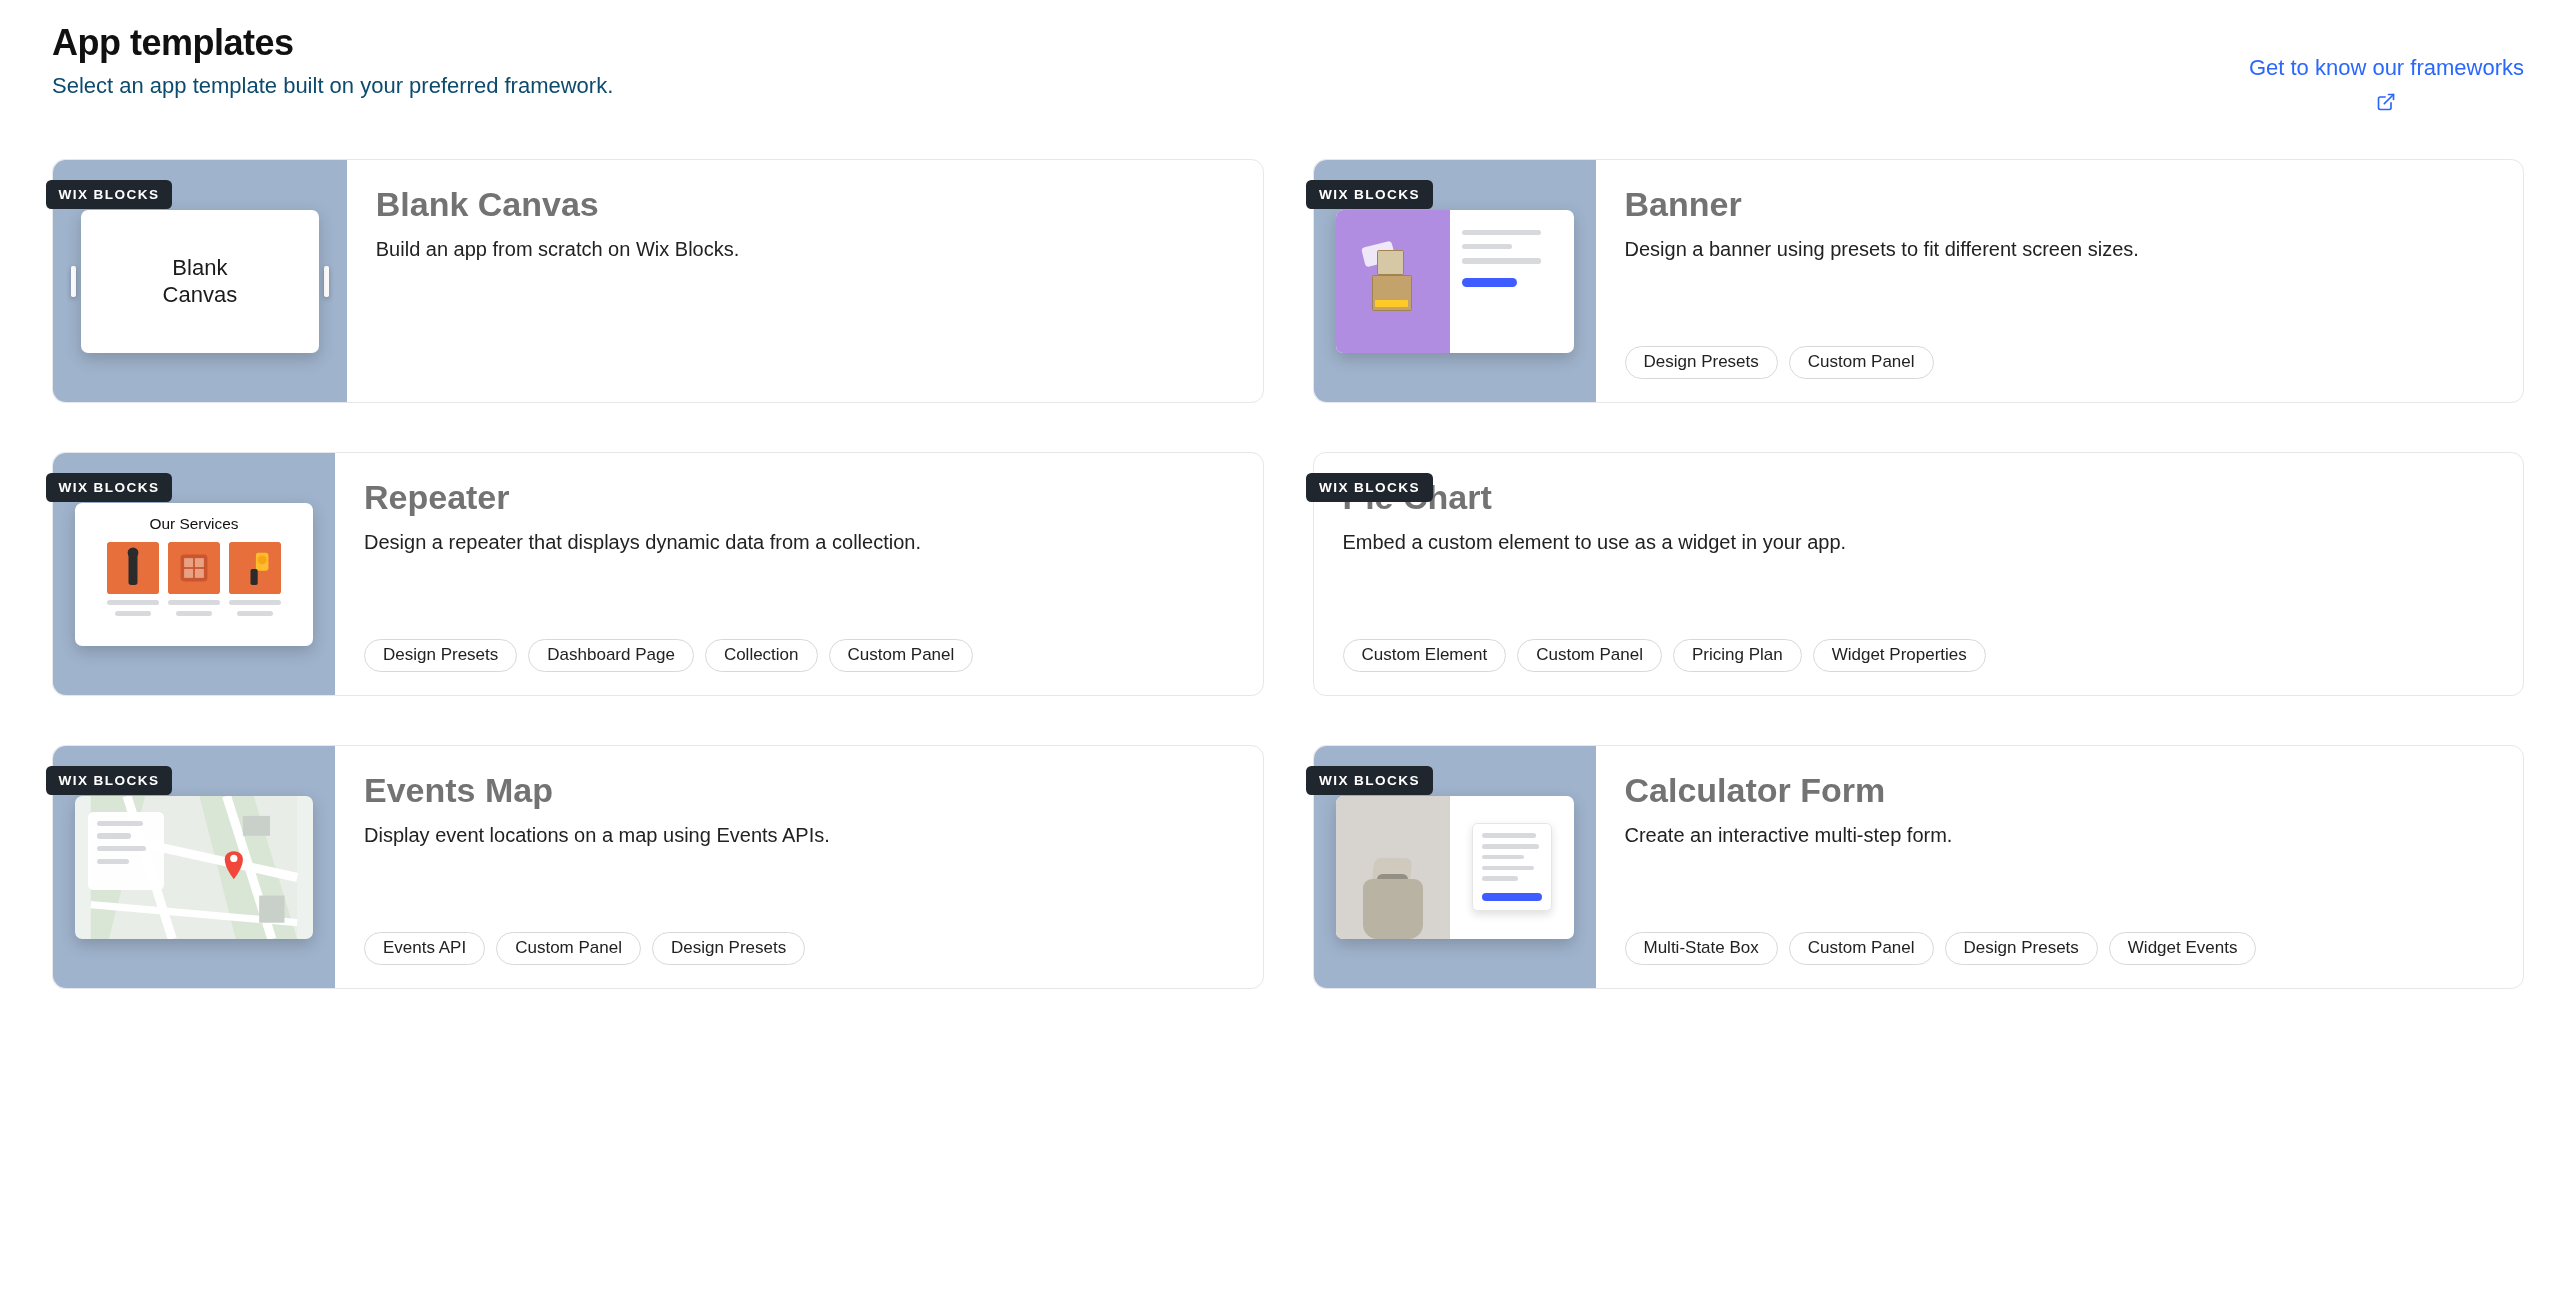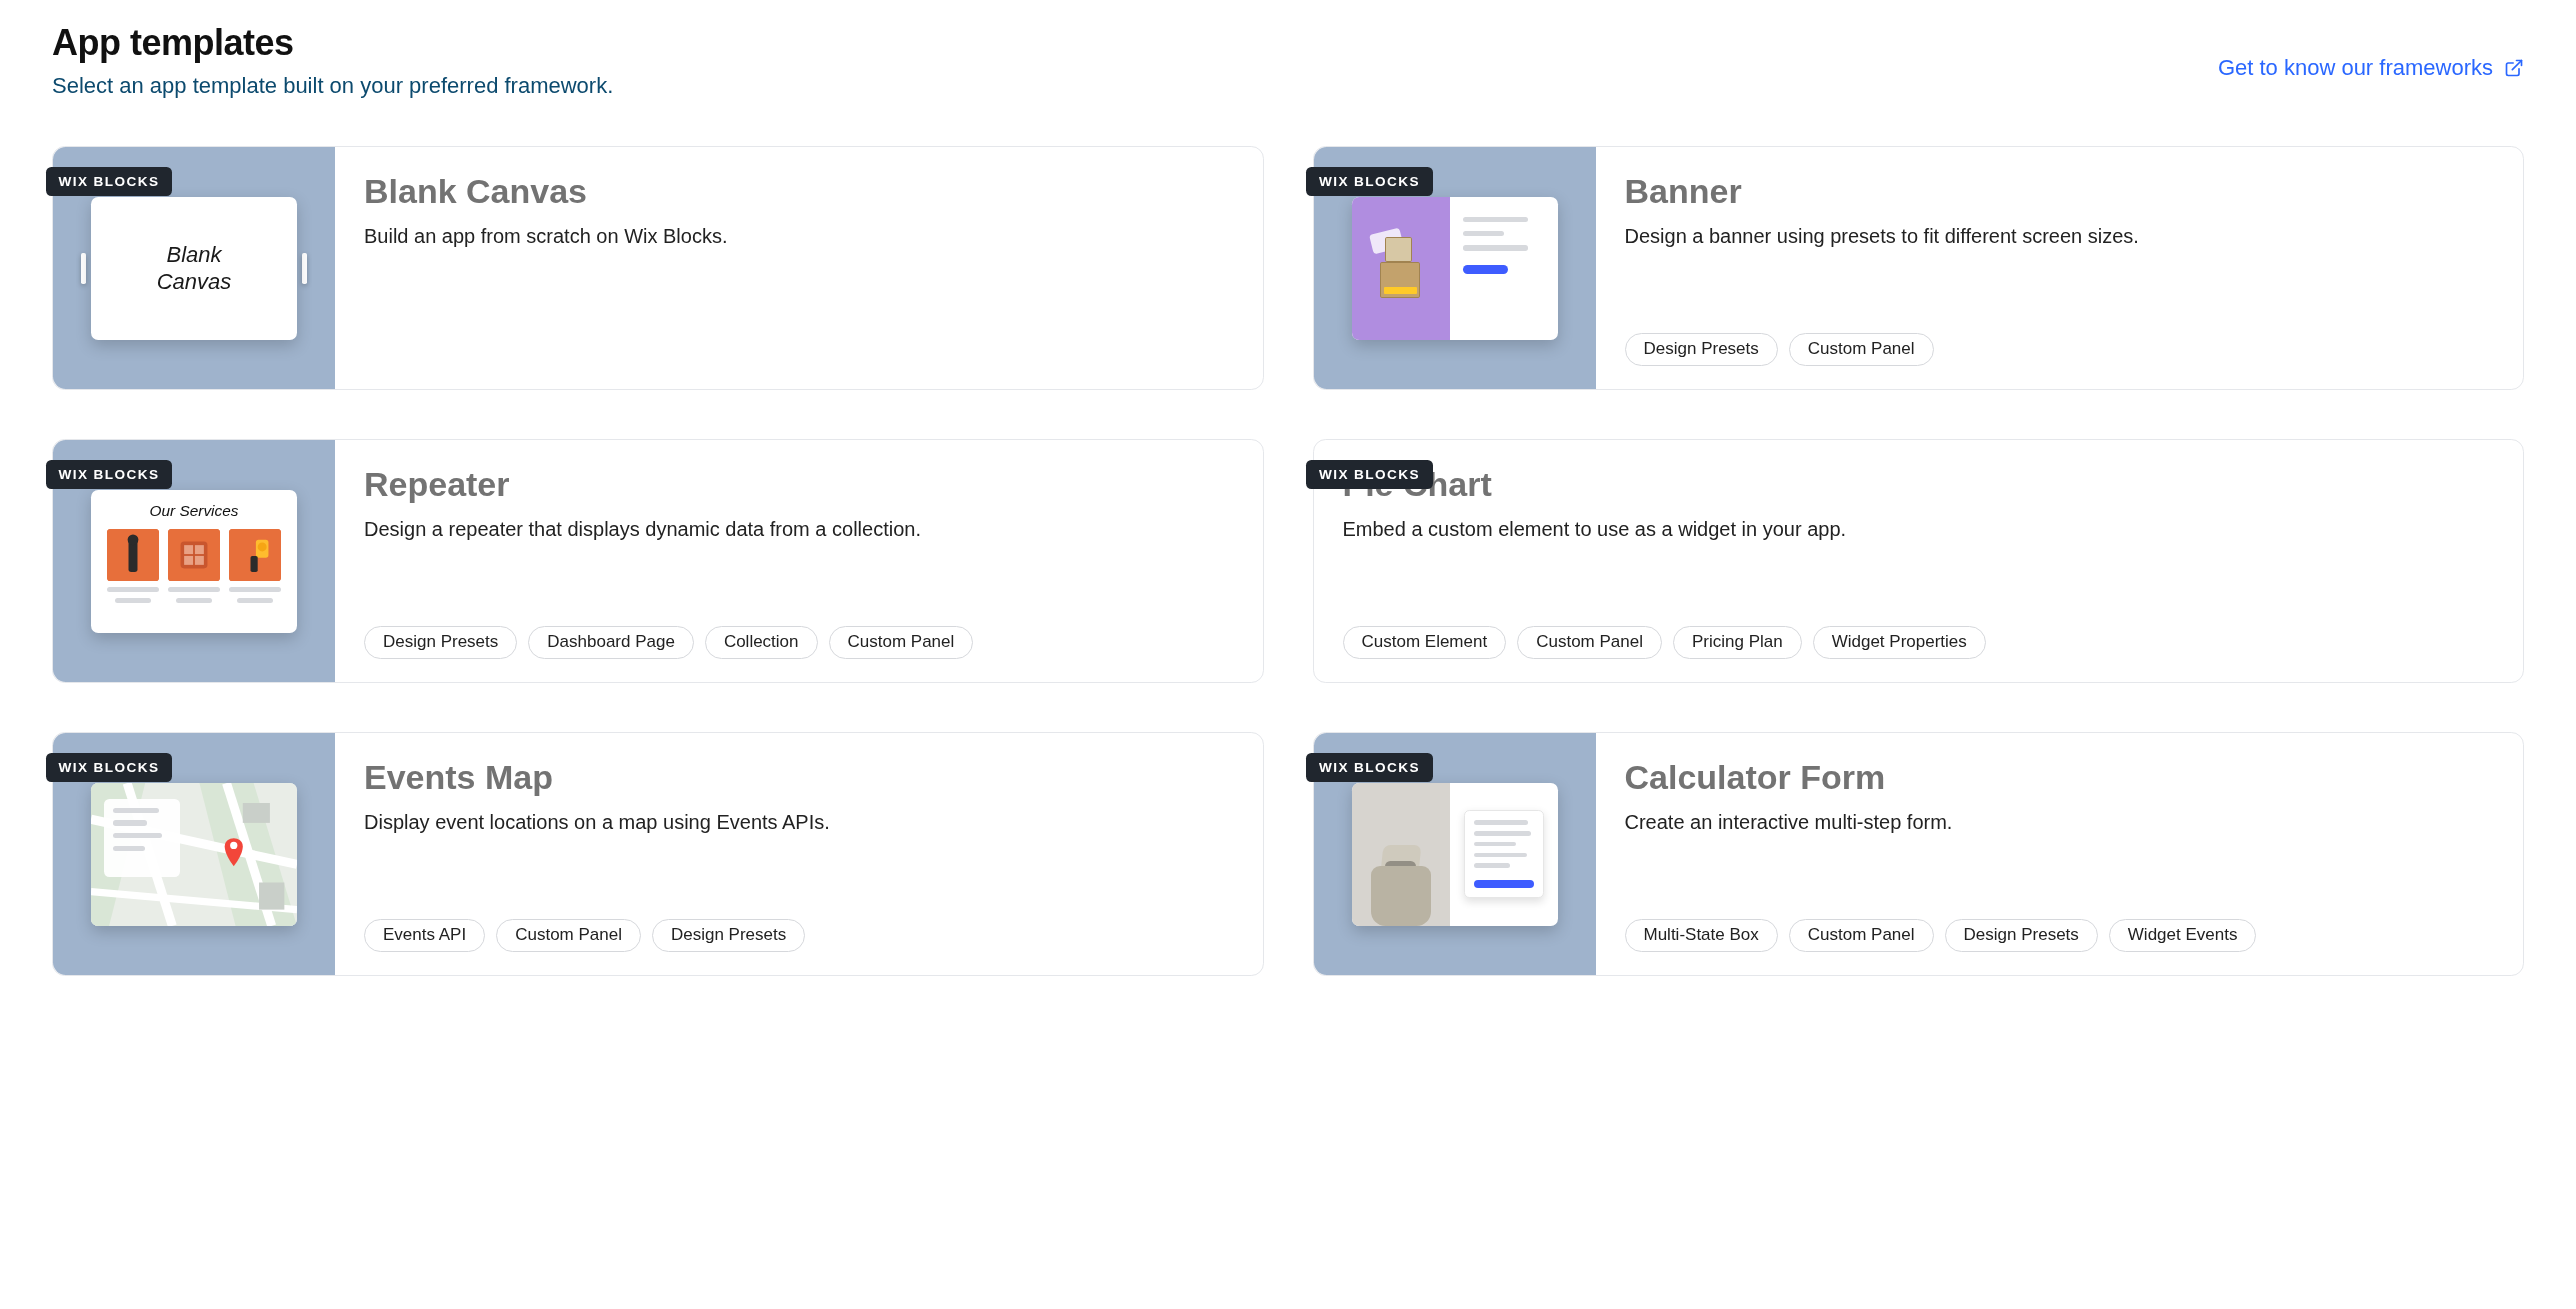--- a/index.html
+++ b/index.html
@@ -31,20 +31,21 @@
   .frameworks-link {
     display: inline-flex;
     align-items: center;
     gap: 11px;
     color: #2a67ff;
     font-size: 22px;
     font-weight: 400;
     text-decoration: none;
     margin-top: 33px;
     cursor: pointer;
+    flex-direction: column;
   }
   .frameworks-link svg { width: 20px; height: 20px; flex: none; }
 
   .grid {
     display: grid;
     grid-template-columns: 1fr 1fr;
     gap: 49px;
   }
   .card {
     position: relative;
@@ -108,28 +109,27 @@
     font-size: 13.6px;
     font-weight: 700;
     letter-spacing: 1.4px;
     padding: 7.2px 12.7px;
     border-radius: 5.4px;
     z-index: 2;
   }
 
   
   .thumb {
-    width: 206px;
+    width: 238px;
     height: 143px;
     background: #fff;
     border-radius: 7.2px;
     box-shadow: 0 5.4px 16.3px rgba(0,0,0,0.18);
     position: relative;
     overflow: hidden;
-    font-style: italic;
   }
 
   
   .thumb-blank {
     display: flex;
     align-items: center;
     justify-content: center;
     font-size: 22px;
     color: #1a1a1a;
     text-align: center;

